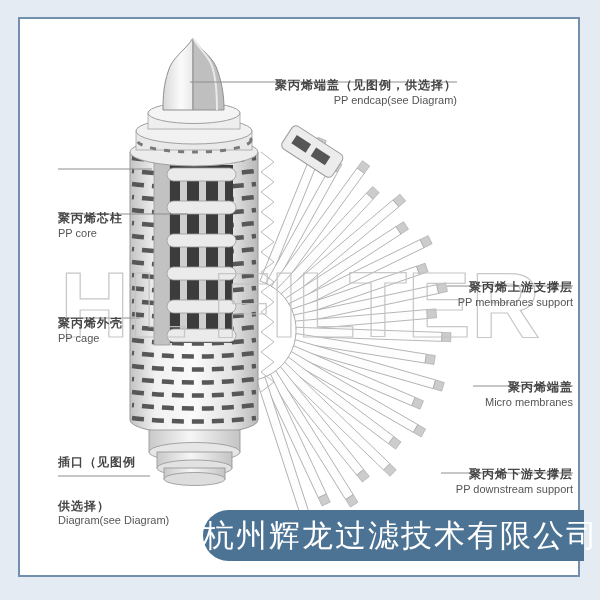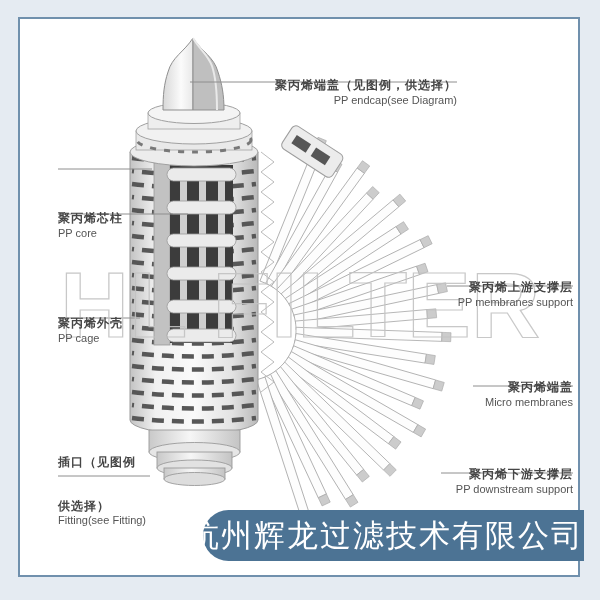--- a/index.html
+++ b/index.html
@@ -9,21 +9,21 @@
          box-sizing:border-box;background:#ffffff;border:2px solid #7090ad;}
   .diagram-svg{position:absolute;left:0;top:0;width:600px;height:600px;}
 
   .label{position:absolute;z-index:3;}
   .label .zh{font-size:12px;font-weight:bold;color:#454545;line-height:1.3;letter-spacing:1px;margin-top:28px;}
   .label .en{font-size:11px;color:#555555;line-height:1.25;}
   .label.right{text-align:right;}
 
   .banner{position:absolute;left:203px;top:510px;width:381px;height:51px;z-index:4;
           background:#4c7394;border-radius:26px 0 0 26px;
-          display:flex;align-items:center;justify-content:flex-end;}
+          display:flex;align-items:center;justify-content:flex-start;}
   .banner span{color:#ffffff;font-size:31px;letter-spacing:2px;font-weight:500;white-space:nowrap;}
 
   
   .pleat{fill:#fdfdfd;stroke:#a8a8a8;stroke-width:.8;}
   .pleat-tip{fill:#cccccc;stroke:#a8a8a8;stroke-width:.6;}
   .row{fill:none;stroke:#575757;stroke-width:4.5;stroke-dasharray:12 8;}
   .row2{stroke-dashoffset:10;}
   .leader{stroke:#8e8e8e;stroke-width:1;}
 </style>
 </head>
@@ -252,21 +252,21 @@
   </div>
 
   <div class="label" style="left:58px;top:288px">
     <div class="zh">聚丙烯外壳</div>
     <div class="en">PP cage</div>
   </div>
 
   <div class="label" style="left:58px;top:427px">
     <div class="zh">插口（见图例</div>
     <div class="zh">供选择）</div>
-    <div class="en">Fitting(see Fitting)</div>
+    <div class="en">Diagram(see Diagram)</div>
   </div>
 
   <div class="label right" style="right:27px;top:252px">
     <div class="zh">聚丙烯上游支撑层</div>
     <div class="en">PP membranes support</div>
   </div>
 
   <div class="label right" style="right:27px;top:352px">
     <div class="zh">聚丙烯端盖</div>
     <div class="en">Micro membranes</div>

